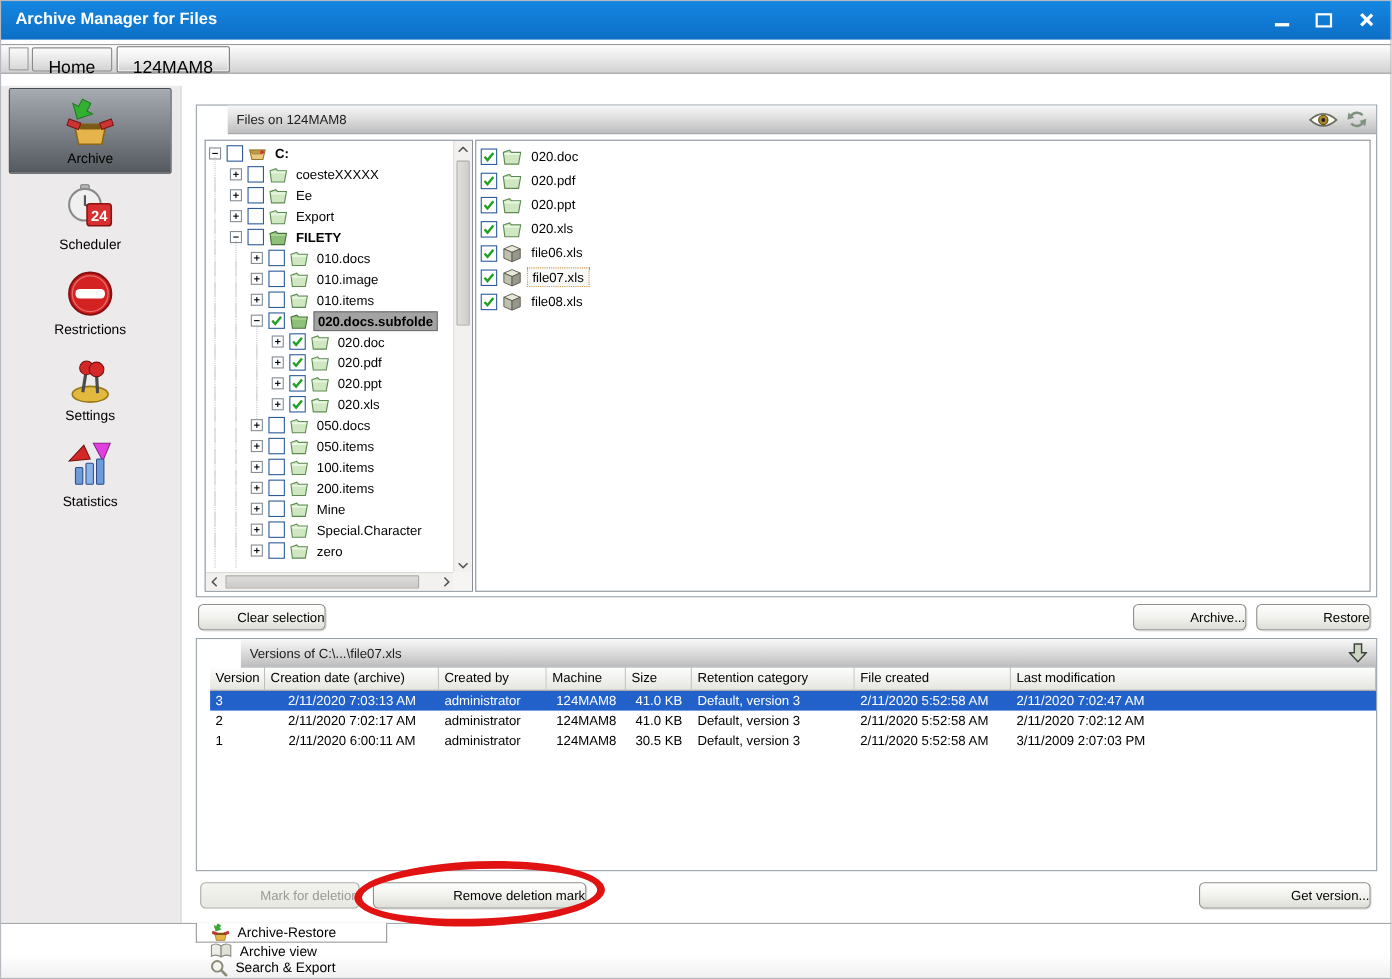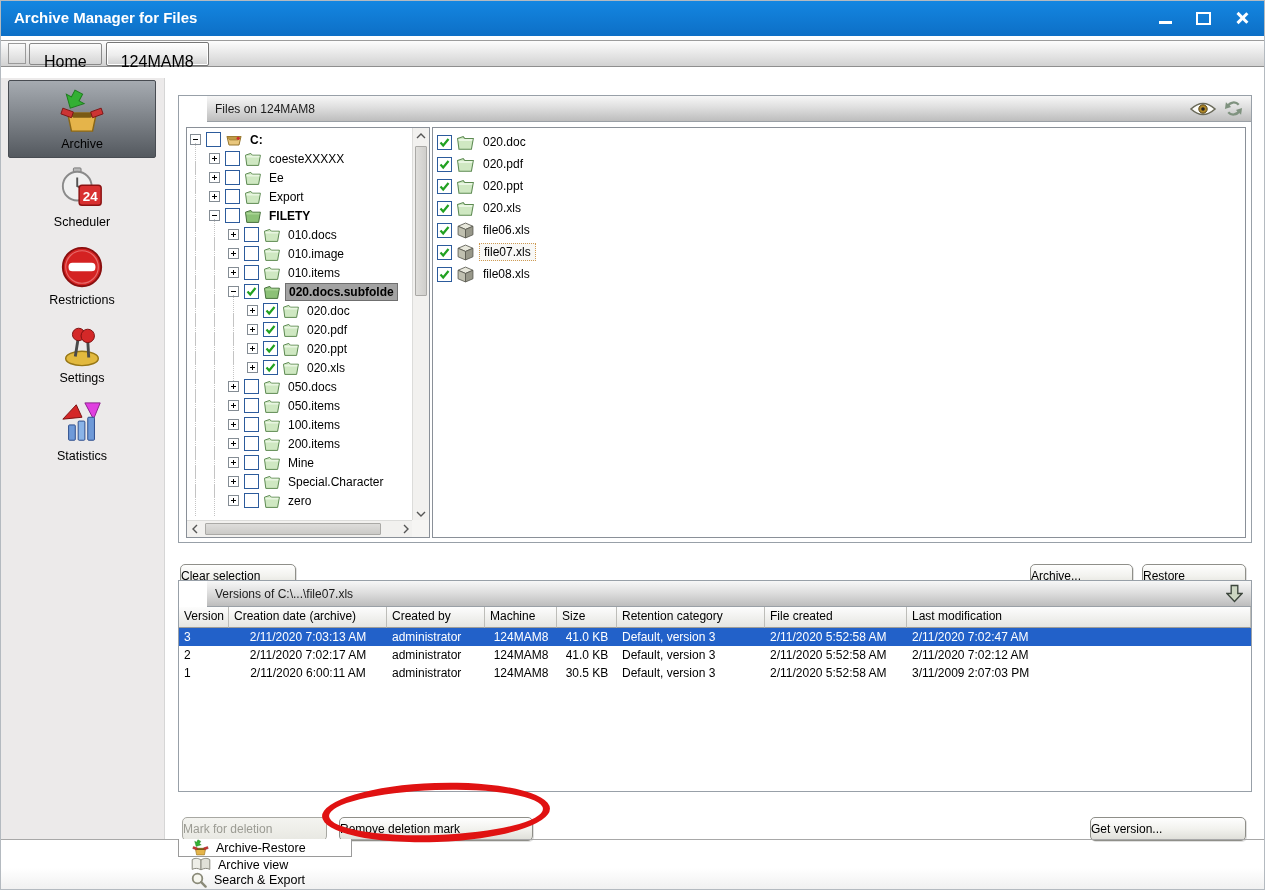--- a/index.html
+++ b/index.html
@@ -34,21 +34,21 @@
   .side-item:first-child{margin-top:2px;}
   .side-item.active{background:linear-gradient(180deg,#a6abb1,#54595f);border:1px solid #484c52;box-sizing:border-box;}
   .side-item .sicon{width:46px;height:46px;} .side-item .sicon svg{width:46px;height:46px;}
   .side-item .slabel{font-size:12.5px;color:#000;}
 
   
   .content{position:absolute;left:165px;top:78px;width:1100px;height:812px;}
 
   .panel{position:absolute;border:1px solid #98a0a8;background:#fff;box-sizing:border-box;}
   .files-panel{left:13px;top:17px;width:1074px;height:448px;}
-  .versions-panel{left:13px;top:502px;width:1074px;height:212px;}
+  .versions-panel{left:13px;top:502px;width:1074px;height:212px;padding-left:12px;}
   .panel-hd{height:25px;background:linear-gradient(180deg,#f7f7f7,#dfdfdf 45%,#bdbdbd);
     border-bottom:1px solid #9aa0a6;display:flex;align-items:center;padding:0 8px;font-size:12px;color:#1c1c1c;margin-left:28px;}
   .hd-icons{margin-left:auto;display:flex;align-items:center;gap:8px;}
   .hd-icons span{display:inline-flex;}
 
   
   .tree-box{position:absolute;left:7px;top:31px;width:244px;height:411px;border:1px solid #8a9098;background:#fff;overflow:hidden;box-sizing:border-box;}
   .tree-rows{padding-top:2px;width:400px;}
   .tree-row{height:19px;display:flex;align-items:center;white-space:nowrap;}
   .tree-ind{width:19px;flex:none;position:relative;height:100%;}
@@ -75,22 +75,22 @@
 
   
   .filelist{position:absolute;left:253px;top:31px;width:814px;height:411px;border:1px solid #8a9098;background:#fff;box-sizing:border-box;padding-top:3px;overflow:hidden;}
   .file-row{height:22px;display:flex;align-items:center;padding-left:4px;}
   .file-row .node-icon{width:19px;height:17px;} .file-row .node-icon svg{width:19px;height:17px;}
   .file-label{padding:1px 4px;}
   .file-label.focus{border:1px dotted #cf9a52;background:#f8f8f6;}
 
   
   .xbtn{position:absolute;height:24px;background:linear-gradient(180deg,#fefefe,#f2f2ee 50%,#deded8);
-    border:1px solid #8f8f89;border-radius:5px;box-sizing:border-box;text-align:left;line-height:22px;
-    font-size:12px;color:#000;box-shadow:1px 1px 0 rgba(0,0,0,0.12);margin-top:15px;}
+    border:1px solid #8f8f89;border-radius:5px;box-sizing:border-box;text-align:right;line-height:22px;
+    font-size:12px;color:#000;box-shadow:1px 1px 0 rgba(0,0,0,0.12);}
   .xbtn.disabled{color:#9b9b93;background:linear-gradient(180deg,#f4f4f0,#e8e8e2);box-shadow:none;border-color:#a8a8a2;}
 
   
   .vthead{display:flex;height:21px;box-sizing:border-box;}
   .vth{box-sizing:border-box;padding:2px 5px;background:linear-gradient(180deg,#fdfdfd,#e5e5e1);
     border-right:1px solid #bdbdb9;border-bottom:1px solid #9d9d99;overflow:hidden;white-space:nowrap;font-size:12px;}
   .vtr{display:flex;height:18px;align-items:center;font-size:12px;}
   .vtr.selected{background:#2261c9;color:#fff;}
   .vtd{box-sizing:border-box;padding:0 5px;overflow:hidden;white-space:nowrap;}
   .tcenter{text-align:center;}

